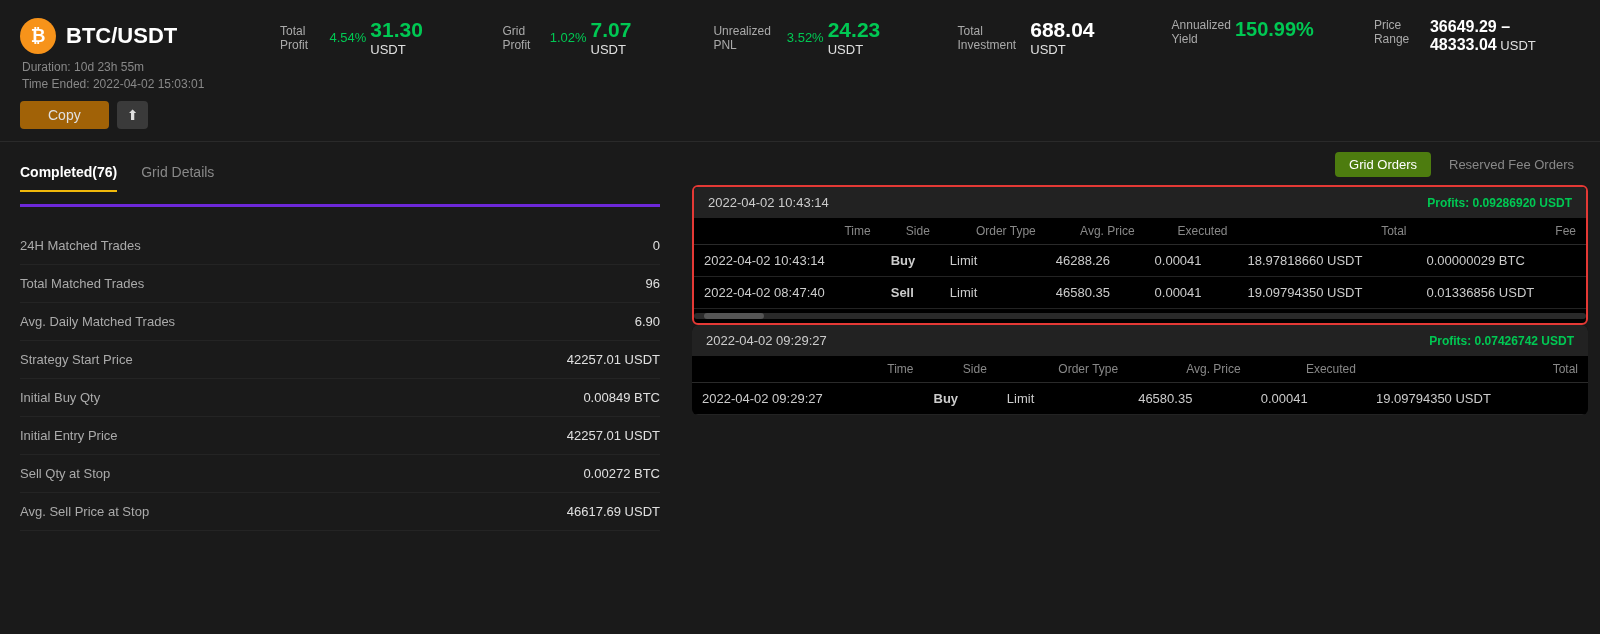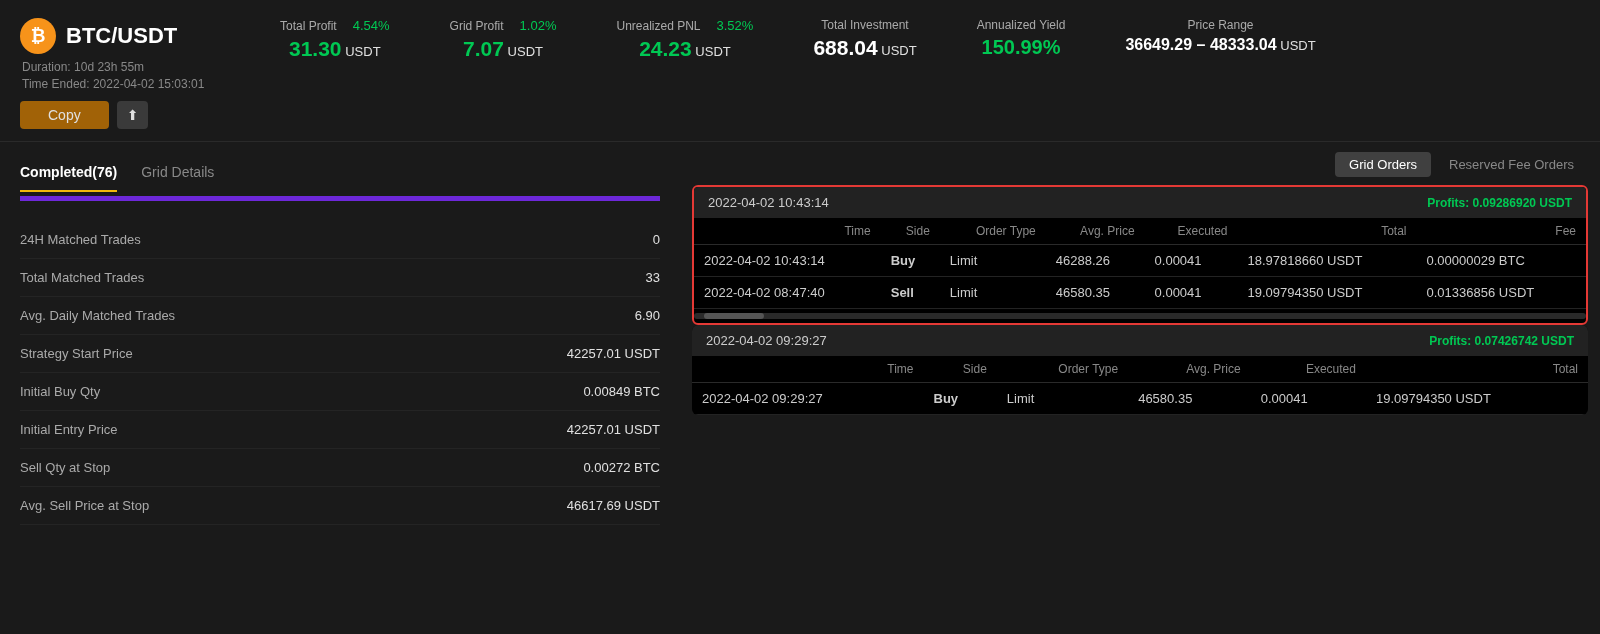--- a/index.html
+++ b/index.html
@@ -76,23 +76,22 @@
       cursor: pointer;
       font-size: 14px;
     }
     .stats-grid {
       display: flex;
       gap: 60px;
       flex: 1;
     }
     .stat-block {
       display: flex;
-      flex-direction: column;
+      flex-direction: row;
       gap: 4px;
-      align-items: center;
     }
     .stat-label {
       color: #aaa;
       font-size: 12px;
     }
     .stat-value {
       font-size: 21px;
       font-weight: 600;
       color: #fff;
     }
@@ -126,22 +125,22 @@
     }
     .left-panel {
       width: 680px;
       padding: 16px 20px;
       flex-shrink: 0;
     }
     .tabs {
       display: flex;
       gap: 24px;
       margin-bottom: 20px;
-      border-bottom: 5px solid #6d28d9;
-      padding-bottom: 4px;
+      border-bottom: 3px solid #6d28d9;
+      padding-bottom: 12px;
     }
     .tab {
       padding: 6px 0 10px 0;
       cursor: pointer;
       font-size: 14px;
       color: #888;
       border-bottom: 2px solid transparent;
     }
     .tab.active {
       color: #fff;
@@ -182,21 +181,21 @@
       margin-bottom: 8px;
     }
     .tab-btn {
       padding: 5px 14px;
       border: none;
       border-radius: 4px;
       cursor: pointer;
       font-size: 13px;
     }
     .tab-btn.active {
-      background: #404040;
+      background: #4d7c0f;
       color: #fff;
     }
     .tab-btn.inactive {
       background: transparent;
       color: #888;
     }
     .trade-card {
       border: 2px solid #e53935;
       border-radius: 6px;
       background: #000000;
@@ -357,21 +356,21 @@
       <div class="tab">Grid Details</div>
     </div>
 
     <div class="stats-list" id="stats-list">
     <div class="stat-row">
     <span class="stat-row-label">24H Matched Trades</span>
     <span class="stat-row-value">0</span>
   </div>
         <div class="stat-row">
     <span class="stat-row-label">Total Matched Trades</span>
-    <span class="stat-row-value">33</span>
+    <span class="stat-row-value">96</span>
   </div>
         <div class="stat-row">
     <span class="stat-row-label">Avg. Daily Matched Trades</span>
     <span class="stat-row-value">6.90</span>
   </div>
         <div class="stat-row">
     <span class="stat-row-label">Strategy Start Price</span>
     <span class="stat-row-value">42257.01 USDT</span>
   </div>
         <div class="stat-row">

